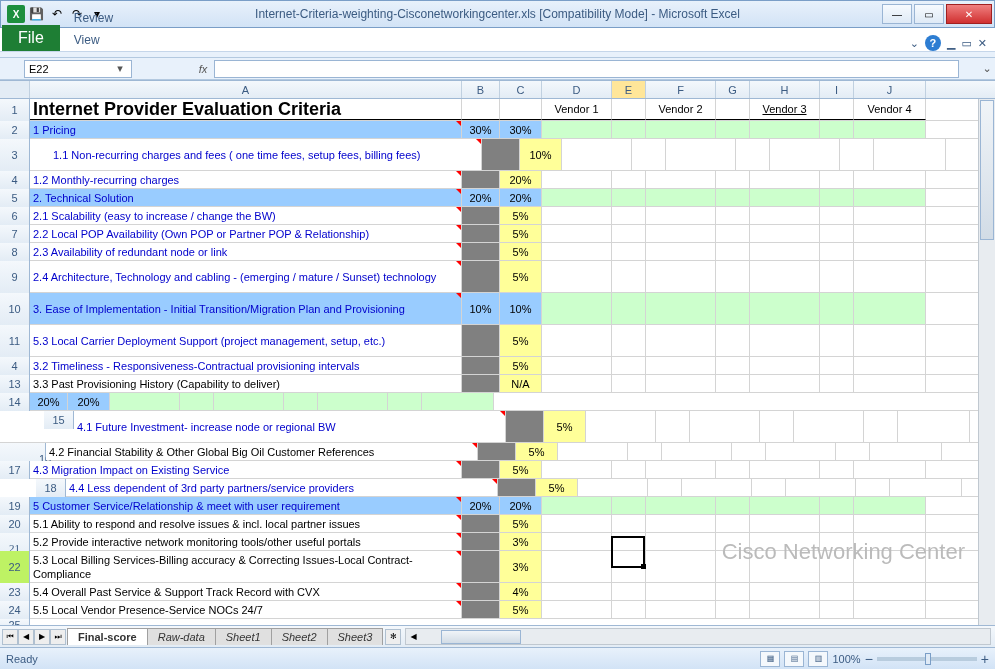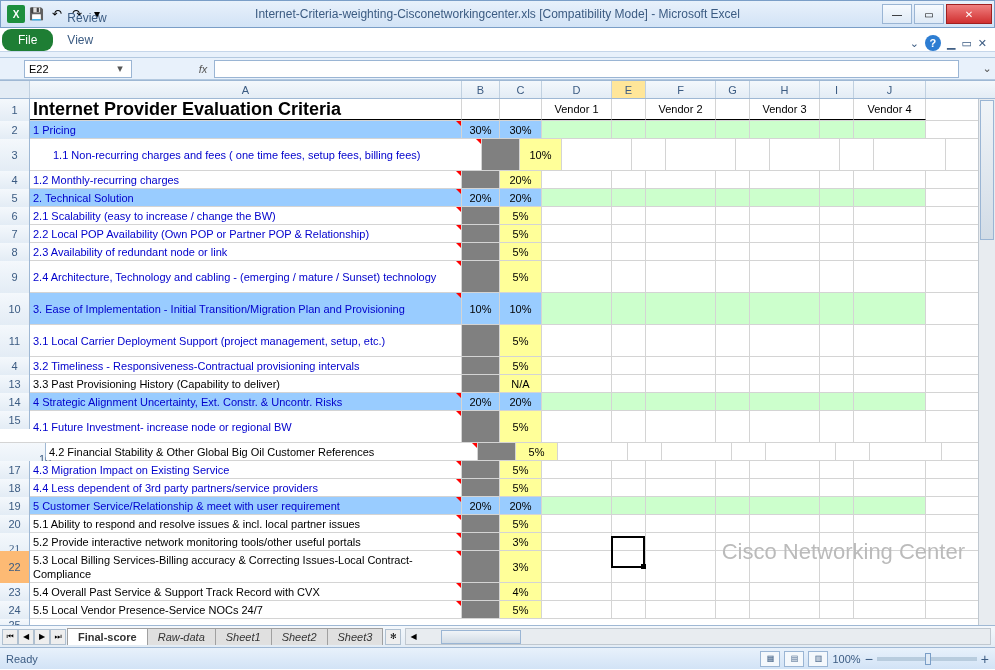--- a/index.html
+++ b/index.html
@@ -10,21 +10,21 @@
 .qat { display:flex; align-items:center; gap:4px; padding:0 6px; }
 .qat-icon { width:16px; height:16px; display:flex; align-items:center; justify-content:center; font-size:12px; }
 .excel-icon { width:18px; height:18px; background:#1d8f3e; color:#fff; font-size:10px; font-weight:bold; display:flex; align-items:center; justify-content:center; border-radius:2px; }
 .title-text { position:absolute; left:50%; transform:translateX(-50%); color:#3b5b82; font-size:12px; }
 .win-btns { margin-left:auto; display:flex; }
 .win-btn { width:30px; height:20px; border:1px solid #9ab5d4; background:linear-gradient(#f6fafe,#dfeaf6); display:flex; align-items:center; justify-content:center; font-size:10px; margin-right:2px; }
 .win-btn.close { background:linear-gradient(#f08080,#d03030); color:#fff; width:46px; border-color:#a02020; }
 
 
 .ribbon-tabs { height:24px; background:#fff; border-bottom:1px solid #c5d6ea; display:flex; align-items:flex-end; padding-left:2px; position:relative; }
-.file-tab { background:#1e7e34; color:#fff; padding:4px 16px; font-size:12px;border-radius:9px; }
+.file-tab { background:#1e7e34; color:#fff; padding:4px 16px; font-size:16px; }
 .tab { padding:4px 14px; color:#3b5b82; font-size:12px; cursor:pointer; }
 .ribbon-right { margin-left:auto; display:flex; gap:6px; padding-right:8px; align-items:center; }
 .help-icon { width:16px; height:16px; background:#2d7dd2; border-radius:50%; color:#fff; display:flex; align-items:center; justify-content:center; font-size:11px; font-weight:bold; }
 .ribbon-collapse { height:6px; background:#e8f1fb; border-bottom:1px solid #b3c9e0; }
 
 
 .formula-row { height:22px; background:#e8f1fb; border-bottom:1px solid #b3c9e0; display:flex; align-items:center; }
 .namebox { width:108px; height:18px; background:#fff; border:1px solid #9ab5d4; margin-left:24px; padding:0 4px; display:flex; align-items:center; }
 .namebox-dd { width:14px; text-align:center; color:#555; }
 .fx-label { width:22px; text-align:center; color:#555; font-style:italic; margin-left:60px; }
@@ -34,21 +34,21 @@
 
 .grid-wrap { position:relative; height:545px; overflow:hidden; border-top:1px solid #9fb8d4; }
 .col-headers { display:flex; height:18px; background:linear-gradient(#f4f8fc,#e3ecf5); border-bottom:1px solid #9fb8d4; font-size:11px; color:#3b5b82; }
 .corner { width:30px; border-right:1px solid #c0d0e0; background:#e3ecf5; }
 .ch { border-right:1px solid #c0d0e0; text-align:center; line-height:18px; }
 .ch.sel { background:#ffe699; }
 
 .rows { overflow:hidden; }
 .row { display:flex; border-bottom:1px solid #d4d4d4; }
 .rh { width:30px; background:linear-gradient(#f4f8fc,#e3ecf5); border-right:1px solid #9fb8d4; text-align:center; font-size:11px; color:#3b5b82; display:flex; align-items:center; justify-content:center; position:relative; }
-.rh.sel { background:#fdba74; }
+.rh.sel { background:#bef264; }
 .cell { border-right:1px solid #d4d4d4; padding:1px 3px; font-size:11px; display:flex; align-items:center; overflow:hidden; background:#fff; position:relative; }
 .cell.center { justify-content:center; }
 
 
 .cA { width:432px; } .cB { width:38px; } .cC { width:42px; } .cD{width:70px;} .cE{width:34px;} .cF{width:70px;} .cG{width:34px;} .cH{width:70px;} .cI{width:34px;} .cJ{width:72px;}
 
 .title-cell { font-family:Arial; font-size:18px; font-weight:bold; color:#000; }
 .section { background:#99ccff !important; color:#0000cc; }
 .sub { color:#0000cc; }
 .sub33 { color:#000; }
@@ -146,21 +146,21 @@
   <div class="rows" id="rows-host">
       <div class="row" style="height: 22px;">
         <div class="rh" style="height: 22px;">1</div>
         <div class="cell cA title-cell" style="white-space: normal; line-height: 14px; border-bottom: 1px solid rgb(0, 0, 0);">Internet Provider Evaluation Criteria</div>
         <div class="cell cB center" style="border-bottom: 1px solid rgb(0, 0, 0);"></div>
         <div class="cell cC center" style="border-bottom: 1px solid rgb(0, 0, 0);"></div>
         <div class="cell cD center" style="border-bottom: 1px solid rgb(0, 0, 0);">Vendor 1</div>
         <div class="cell cE" style="border-bottom: 1px solid rgb(0, 0, 0);"></div>
         <div class="cell cF center" style="border-bottom: 1px solid rgb(0, 0, 0);">Vendor 2</div>
         <div class="cell cG" style="border-bottom: 1px solid rgb(0, 0, 0);"></div>
-        <div class="cell cH center" style="border-bottom: 1px solid rgb(0, 0, 0);">Vendor 3</div>
+        <div class="cell cH center" style="border-bottom: 1px solid rgb(0, 0, 0); text-decoration: underline;">Vendor 3</div>
         <div class="cell cI" style="border-bottom: 1px solid rgb(0, 0, 0);"></div>
         <div class="cell cJ center" style="border-bottom: 1px solid rgb(0, 0, 0);">Vendor 4</div>
       </div>
       <div class="row" style="height: 18px;">
         <div class="rh" style="height: 18px;">2</div>
         <div class="cell cA section lblue comment-marker">1  Pricing</div>
         <div class="cell cB lblue center">30%</div>
         <div class="cell cC lblue center">30%</div>
         <div class="cell cD lgreen"></div>
         <div class="cell cE lgreen"></div>
@@ -269,21 +269,21 @@
         <div class="cell cD lgreen"></div>
         <div class="cell cE lgreen"></div>
         <div class="cell cF lgreen"></div>
         <div class="cell cG lgreen"></div>
         <div class="cell cH lgreen"></div>
         <div class="cell cI lgreen"></div>
         <div class="cell cJ lgreen"></div>
       </div>
       <div class="row" style="height: 32px;">
         <div class="rh" style="height: 32px;">11</div>
-        <div class="cell cA sub" style="white-space: normal; line-height: 14px;">3.1  Local Carrier Deployment Support (project management, setup, etc.)</div>
+        <div class="cell cA sub" style="white-space: normal; line-height: 14px;">5.3  Local Carrier Deployment Support (project management, setup, etc.)</div>
         <div class="cell cB grey center"></div>
         <div class="cell cC yellow center">5%</div>
         <div class="cell cD"></div>
         <div class="cell cE"></div>
         <div class="cell cF"></div>
         <div class="cell cG"></div>
         <div class="cell cH"></div>
         <div class="cell cI"></div>
         <div class="cell cJ"></div>
       </div>
@@ -308,32 +308,31 @@
         <div class="cell cD"></div>
         <div class="cell cE"></div>
         <div class="cell cF"></div>
         <div class="cell cG"></div>
         <div class="cell cH"></div>
         <div class="cell cI"></div>
         <div class="cell cJ"></div>
       </div>
       <div class="row" style="height: 18px;">
         <div class="rh" style="height: 18px;">14</div>
-        <div class="cell cA section lblue comment-marker">4  Strategic Alignment  Uncertainty, Ext. Constr. &amp; Uncontr. Risks</div>
         <div class="cell cB lblue center">20%</div>
         <div class="cell cC lblue center">20%</div>
         <div class="cell cD lgreen"></div>
         <div class="cell cE lgreen"></div>
         <div class="cell cF lgreen"></div>
         <div class="cell cG lgreen"></div>
         <div class="cell cH lgreen"></div>
         <div class="cell cI lgreen"></div>
         <div class="cell cJ lgreen"></div>
       </div>
-      <div class="row" style="height: 32px;">
+      <div class="row" style="height: 32px; padding-left: 44px;">
         <div class="rh" style="height: 18px;">15</div>
         <div class="cell cA sub comment-marker">4.1  Future Investment- increase node or regional BW</div>
         <div class="cell cB grey center"></div>
         <div class="cell cC yellow center">5%</div>
         <div class="cell cD"></div>
         <div class="cell cE"></div>
         <div class="cell cF"></div>
         <div class="cell cG"></div>
         <div class="cell cH"></div>
         <div class="cell cI"></div>
@@ -358,21 +357,21 @@
         <div class="cell cB grey center"></div>
         <div class="cell cC yellow center">5%</div>
         <div class="cell cD"></div>
         <div class="cell cE"></div>
         <div class="cell cF"></div>
         <div class="cell cG"></div>
         <div class="cell cH"></div>
         <div class="cell cI"></div>
         <div class="cell cJ"></div>
       </div>
-      <div class="row" style="height: 18px;">
+      <div class="row" style="height: 18px; margin-left: 36px;">
         <div class="rh" style="height: 18px;">18</div>
         <div class="cell cA sub comment-marker">4.4  Less dependent of 3rd party partners/service providers</div>
         <div class="cell cB grey center"></div>
         <div class="cell cC yellow center">5%</div>
         <div class="cell cD"></div>
         <div class="cell cE"></div>
         <div class="cell cF"></div>
         <div class="cell cG"></div>
         <div class="cell cH"></div>
         <div class="cell cI"></div>

